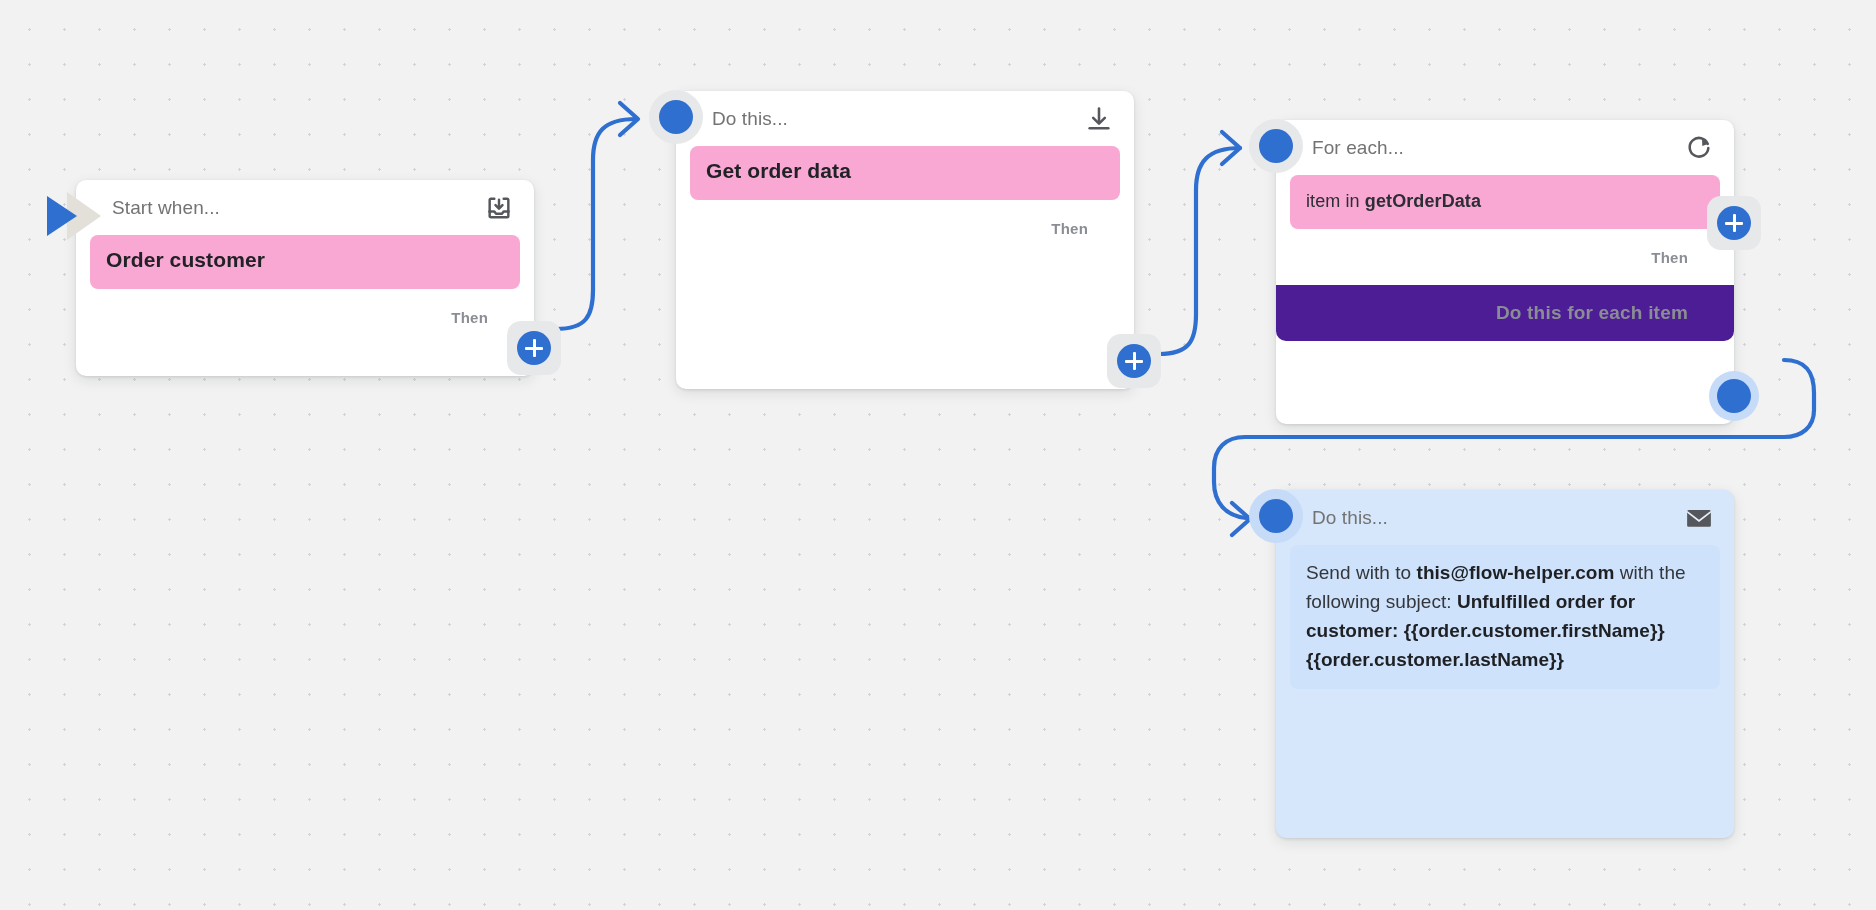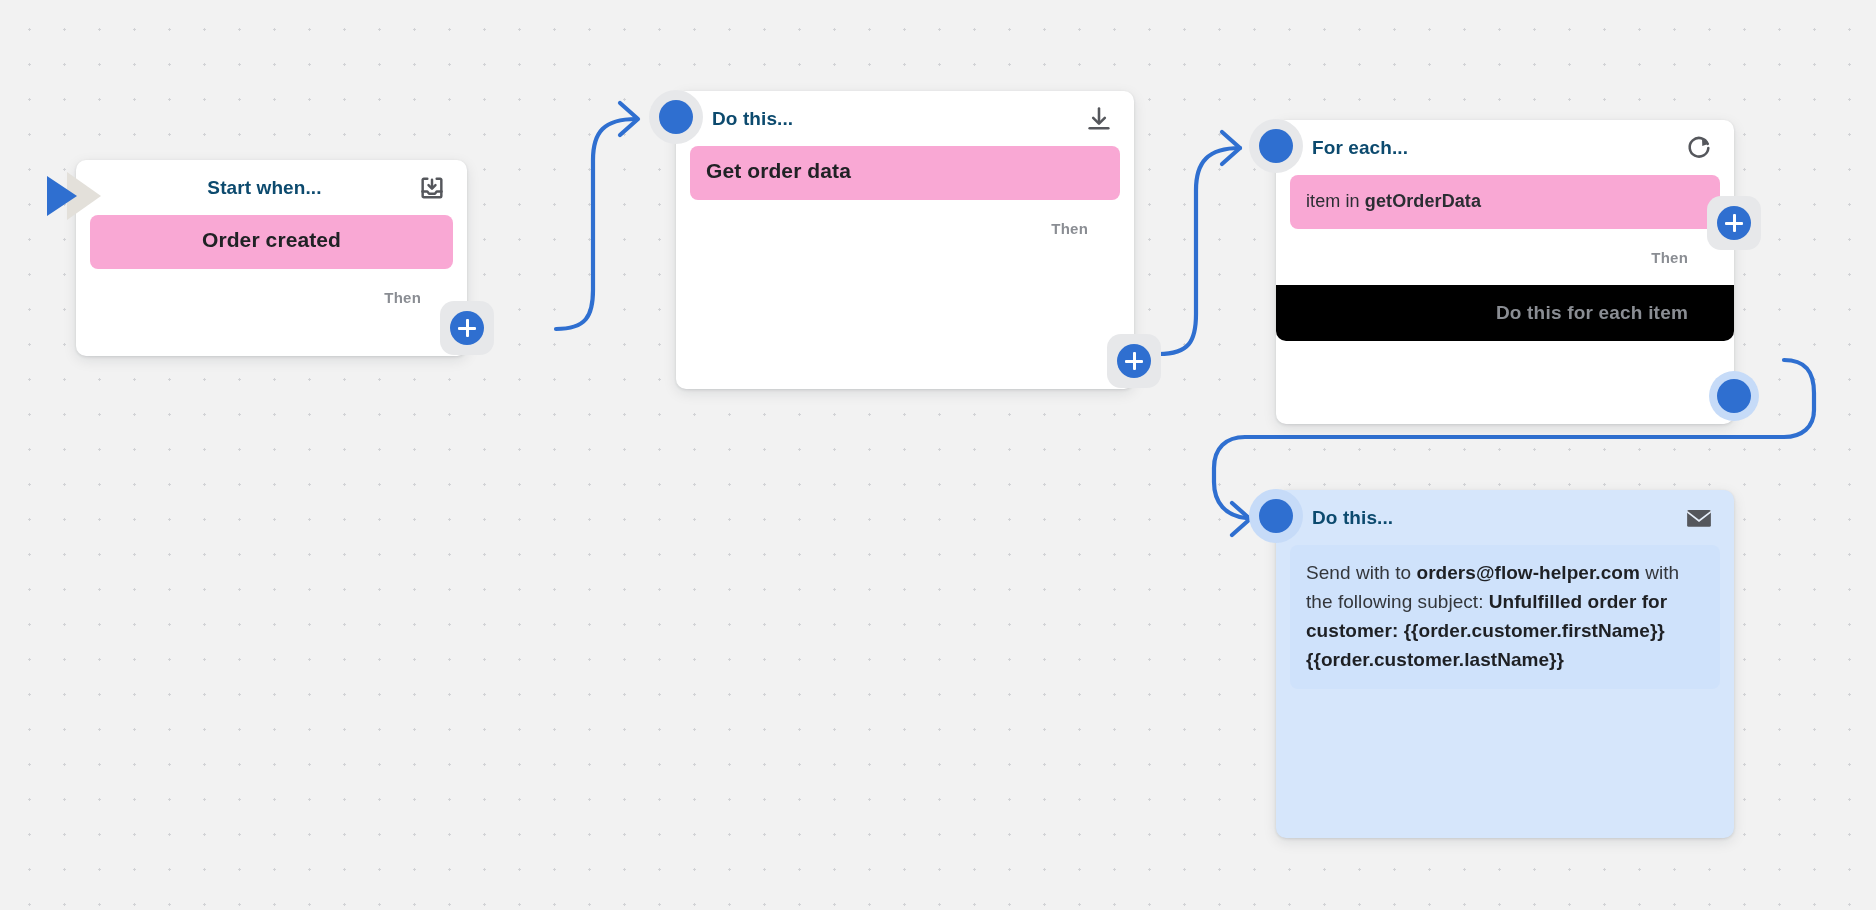--- a/index.html
+++ b/index.html
@@ -44,25 +44,24 @@
   .card.blue { background: #d6e6fb; }
 
   .card-head {
     height: 55px;
     display: flex;
     align-items: center;
     padding: 0 20px 0 36px;
   }
   .head-title {
     font-size: 19px;
-    color: #0c4a6e;
+    color: #737373;
     letter-spacing: .1px;
     flex: 1 1 auto;
     white-space: nowrap;
-    font-weight: bold;
   }
   .head-icon {
     flex: 0 0 auto;
     width: 30px; height: 30px;
     display: flex; align-items: center; justify-content: center;
     color: #55575c;
   }
 
   
   .card-body {
@@ -174,21 +173,21 @@
   
   .play-wrap {
     position: absolute;
     left: -31px; top: 8px;
     width: 62px; height: 56px;
     z-index: 14;
   }
 
   
   .loop-band {
-    background: #000000;
+    background: #4c1d95;
     border-radius: 0 0 10px 10px;
     height: 56px;
     display: flex;
     align-items: center;
     justify-content: flex-end;
     padding-right: 46px;
   }
   .loop-band span {
     font-size: 19px;
     font-weight: bold;
@@ -212,21 +211,21 @@
                L 1245 437 C 1226 437 1214 448 1214 468 L 1214 482 C 1214 503 1226 516 1246 518"></path>
     </g>
 
     <g fill="none" stroke="#2f6fd0" stroke-width="4.2" stroke-linecap="round" stroke-linejoin="round">
       <polyline points="620,103 638,119 620,135"></polyline>
       <polyline points="1222,132 1240,148 1222,164"></polyline>
       <polyline points="1232,503 1250,519 1232,535"></polyline>
     </g>
   </svg>
 
-  <div class="card" style="left:76px; top:160px; width:391px; height:196px;text-align:center;">
+  <div class="card" style="left:76px; top:180px; width:458px; height:196px;">
 
     <div class="play-wrap">
       <svg width="62" height="56" viewBox="0 0 62 56">
         <path d="M 22 4 L 56 28 L 22 52 Z" fill="#e3e0da"></path>
         <path d="M 2 8 L 32 28 L 2 48 Z" fill="#2f6fd0"></path>
       </svg>
     </div>
 
     <div class="card-head">
       <div class="head-title">Start when...</div>
@@ -236,21 +235,21 @@
           <path d="M4 15h4l1.5 2h5L16 15h4"></path>
           <path d="M4 15V5a1 1 0 0 1 1-1h3"></path>
           <path d="M20 15V5a1 1 0 0 0-1-1h-3"></path>
           <path d="M12 5v7"></path>
             <path d="M9 9.5l3 3 3-3"></path>
         </svg>
       </div>
     </div>
 
     <div class="card-body">
-      <div class="body-title">Order created</div>
+      <div class="body-title">Order customer</div>
     </div>
 
     <div class="then-row">
       <span class="then-label">Then</span>
     </div>
 
     <div class="plus-btn" style="right:-27px; bottom:1px;">
         <i></i>
       </div>
   </div>
@@ -332,17 +331,17 @@
       <div class="head-title">Do this...</div>
       <div class="head-icon">
         <svg width="30" height="30" viewBox="0 0 24 24">
           <rect x="2.5" y="5.5" width="19" height="13.5" rx="1.2" fill="#55575c"></rect>
           <path d="M2.5 6.2 L12 13.4 L21.5 6.2 L21.5 7.8 L12 15.2 L2.5 7.8 Z" fill="#e8f0fb"></path>
         </svg>
       </div>
     </div>
 
     <div class="card-body">
-      <div class="body-text"><span>Send with to </span><b>orders@flow-helper.com</b><span> with the following subject: </span><b>Unfulfilled order for customer: {{order.customer.firstName}} {{order.customer.lastName}}</b></div>
+      <div class="body-text"><span>Send with to </span><b>this@flow-helper.com</b><span> with the following subject: </span><b>Unfulfilled order for customer: {{order.customer.firstName}} {{order.customer.lastName}}</b></div>
     </div>
   </div>
 
 </div>
 
 </body></html>

